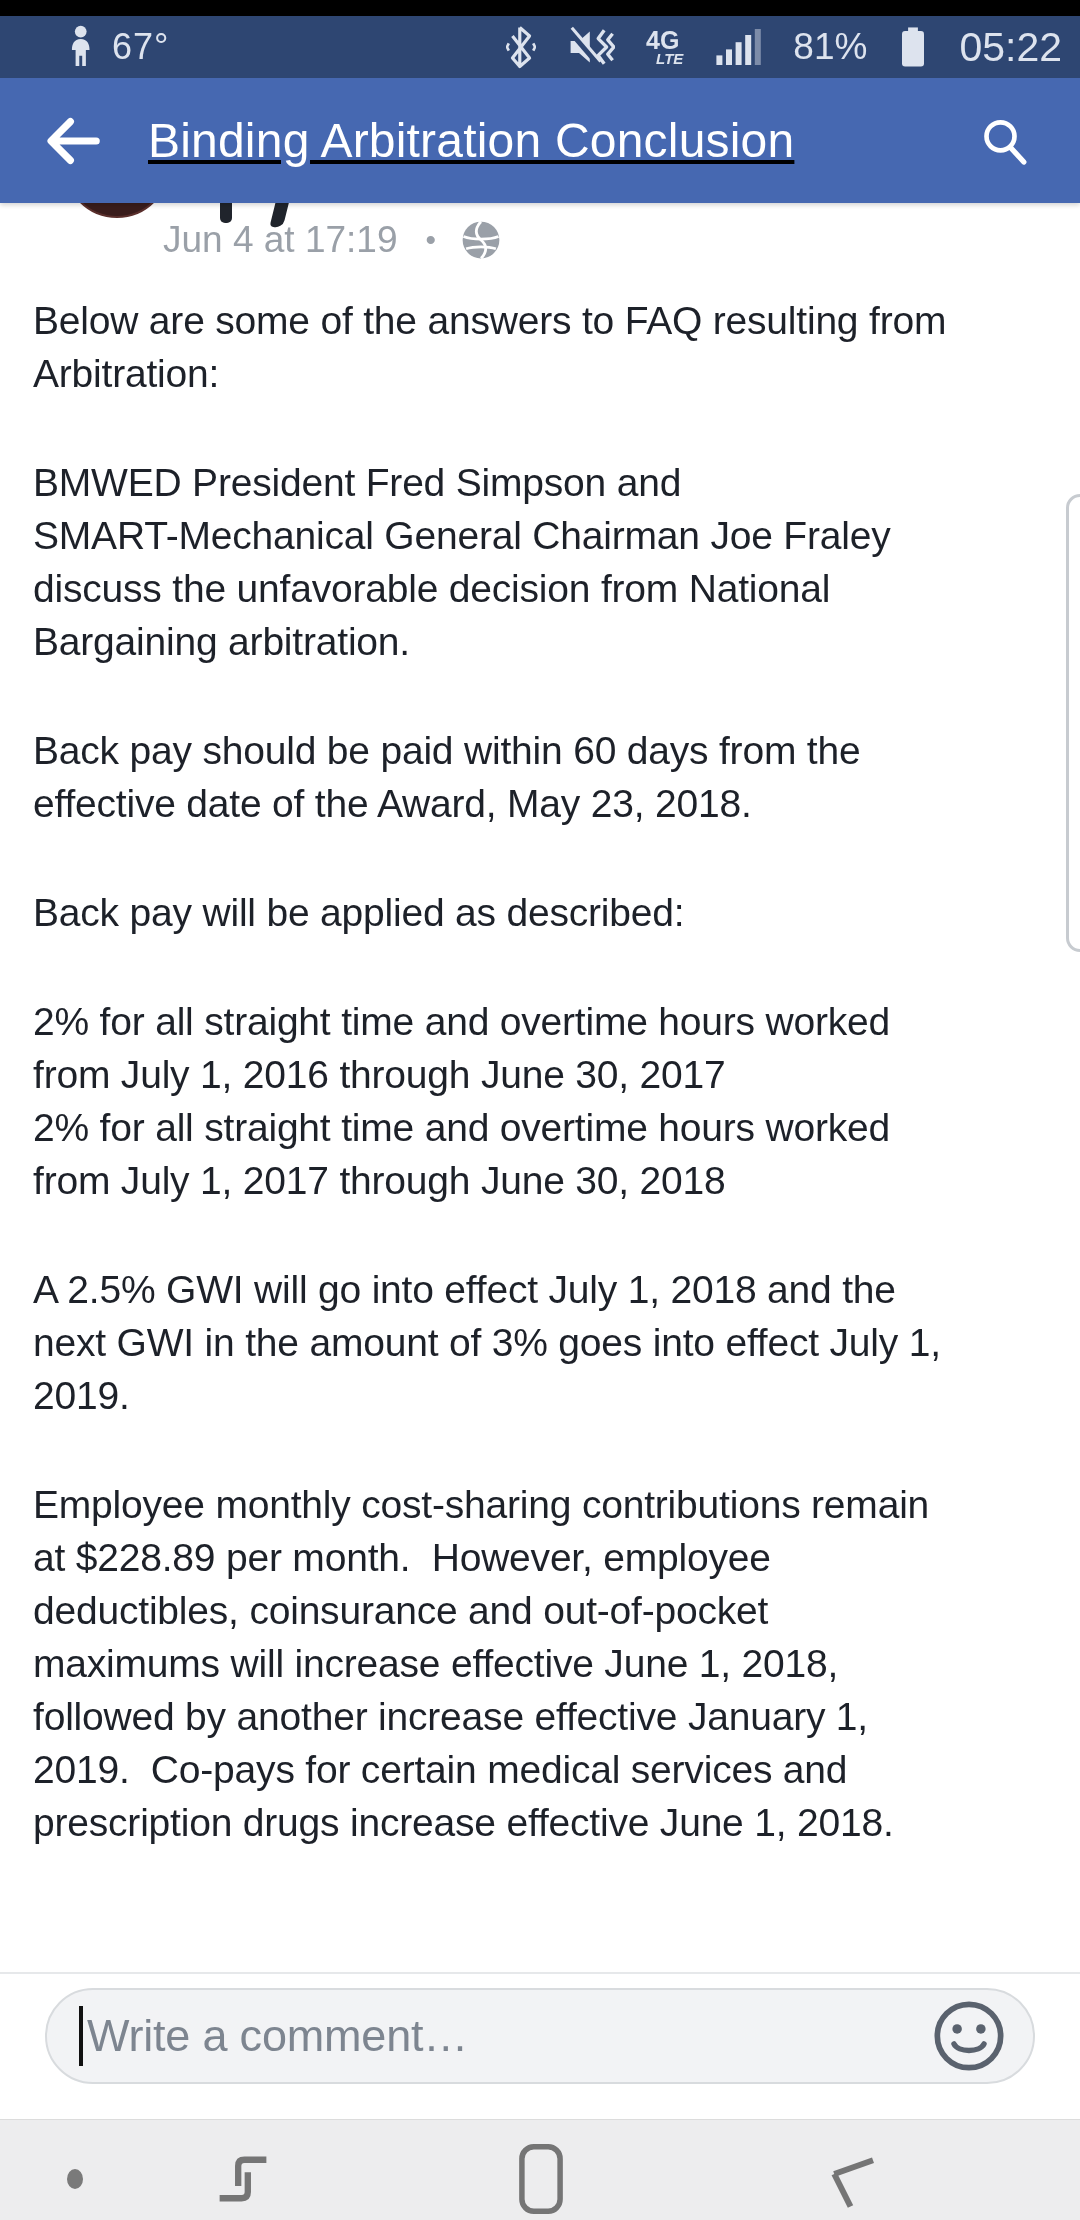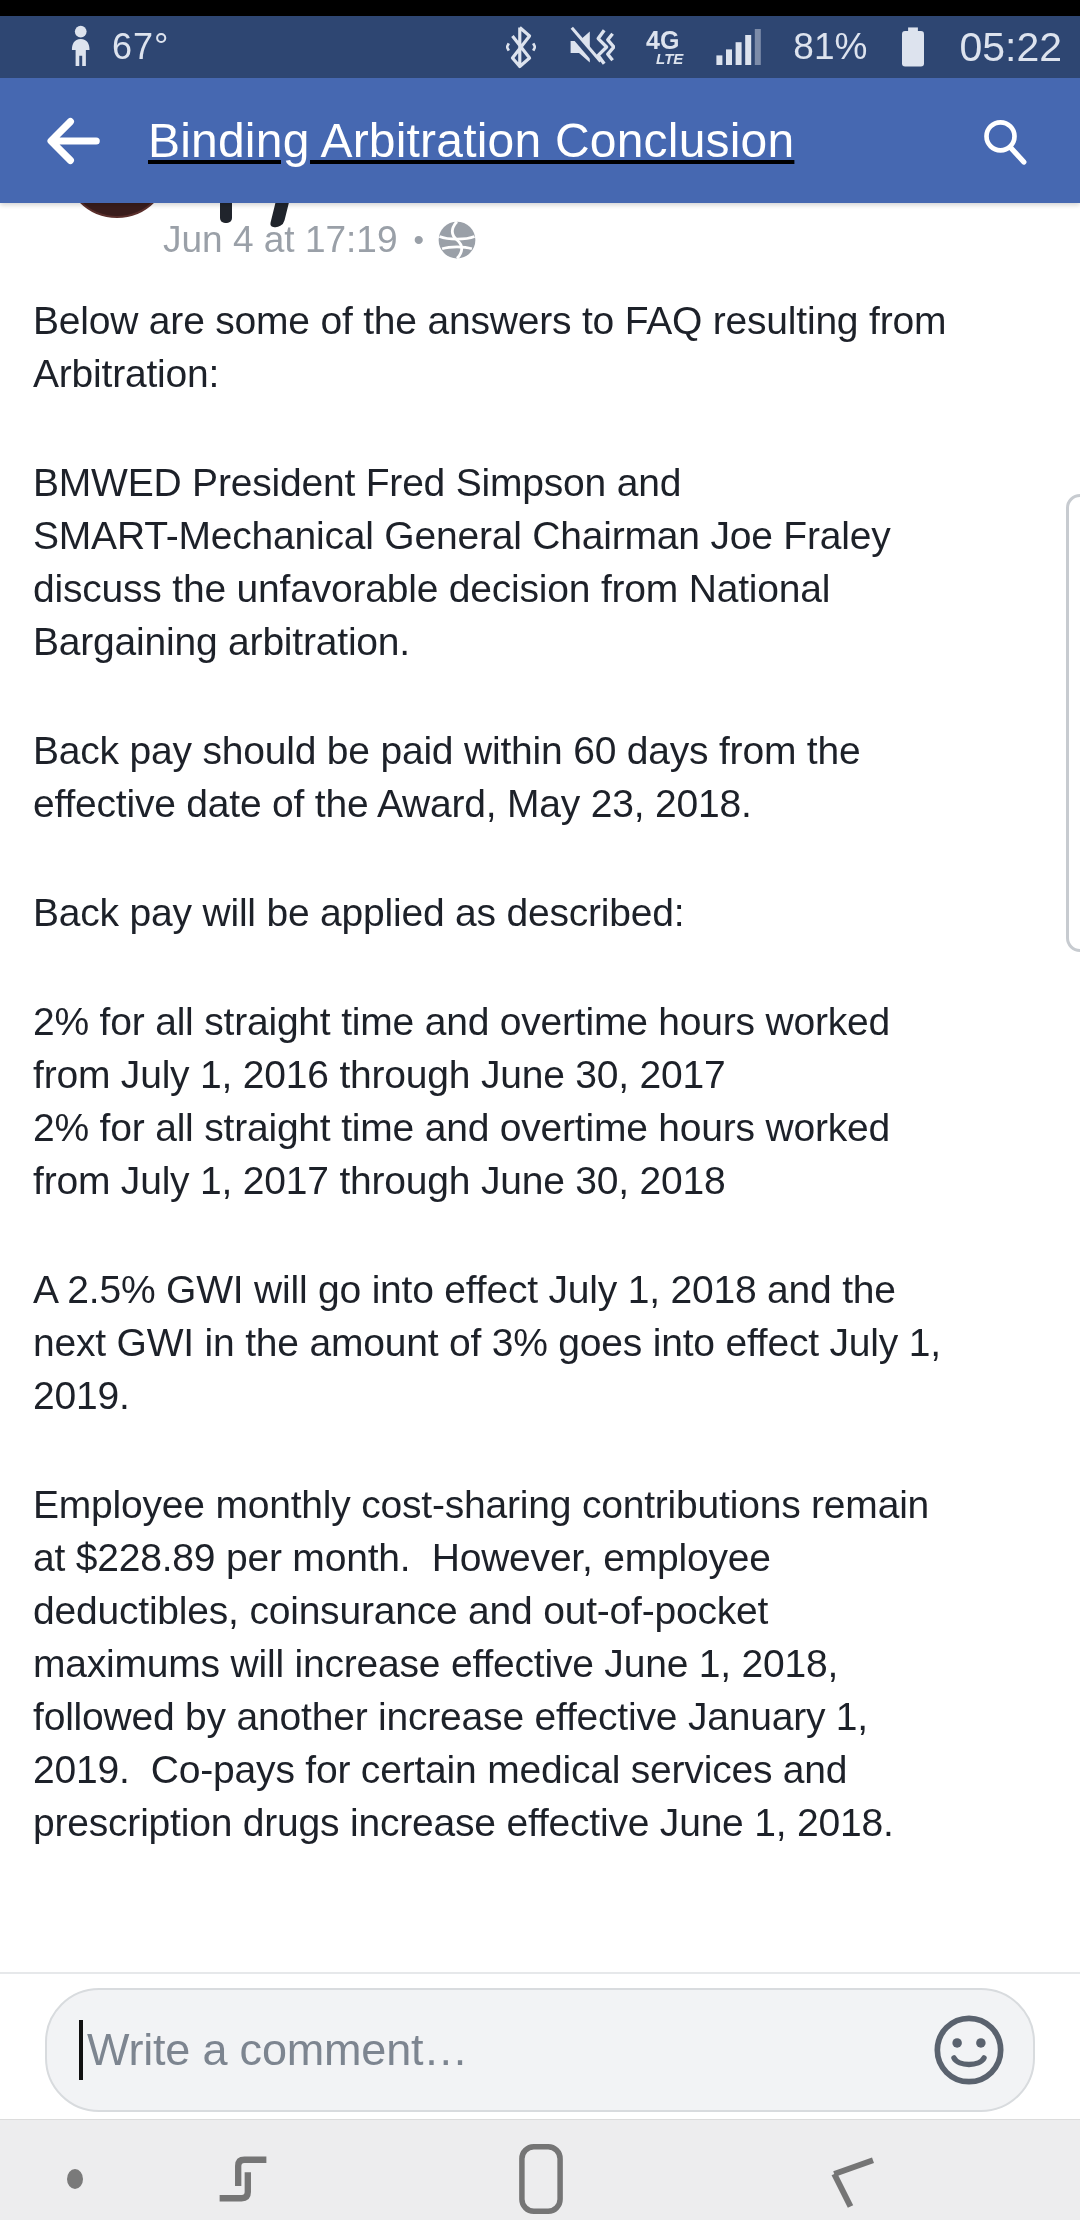--- a/index.html
+++ b/index.html
@@ -50,21 +50,21 @@
   }
   .name-clip-1 {
     position:absolute; left:220px; top:183px; width:12px; height:24px;
     background:#20242c; border-radius:0 0 5px 5px; z-index:1;
   }
   .name-clip-2 {
     position:absolute; left:273px; top:183px; width:13px; height:29px;
     background:#20242c; border-radius:0 0 10px 4px; transform:rotate(14deg); z-index:1;
   }
   .post-meta {
-    position:absolute; left:163px; top:203px; display:flex; align-items:center; gap:12px;
+    position:absolute; left:163px; top:203px; display:flex; align-items:center; gap:24px;
     color:#9aa0a8; font-size:37px;
   }
   .meta-sep { font-size:30px; margin-left:4px; }
 
   
   .post-body {
     position:absolute; left:33px; top:278px; width:1040px;
     color:#1d2129; font-size:39px; line-height:53px; letter-spacing:-0.2px;
   }
   .para { white-space:pre; margin-bottom:56px; }
@@ -75,21 +75,21 @@
     position:absolute; right:-14px; top:478px; width:28px; height:458px;
     background:#ffffff; border:3px solid #c7cbd0; border-radius:14px; z-index:6;
   }
 
   
   .comment-bar {
     position:absolute; left:0; top:1956px; width:1080px; height:147px;
     background:#ffffff; border-top:2px solid #e6e8ea; z-index:7;
   }
   .comment-pill {
-    position:absolute; left:45px; top:14px; width:990px; height:124px;
+    position:absolute; left:45px; top:14px; width:990px; height:96px;
     background:#f2f3f5; border:2px solid #d8dbde; border-radius:54px;
     display:flex; align-items:center;
   }
   .caret { width:4px; height:60px; background:#111; margin-left:32px; }
   .comment-placeholder { color:#7d8590; font-size:45px; margin-left:4px; letter-spacing:-0.2px; }
   .smiley-btn { margin-left:auto; margin-right:26px; width:76px; height:76px; display:flex; align-items:center; justify-content:center; }
 
   
   .nav-bar {
     position:absolute; left:0; top:2103px; width:1080px; height:117px;

